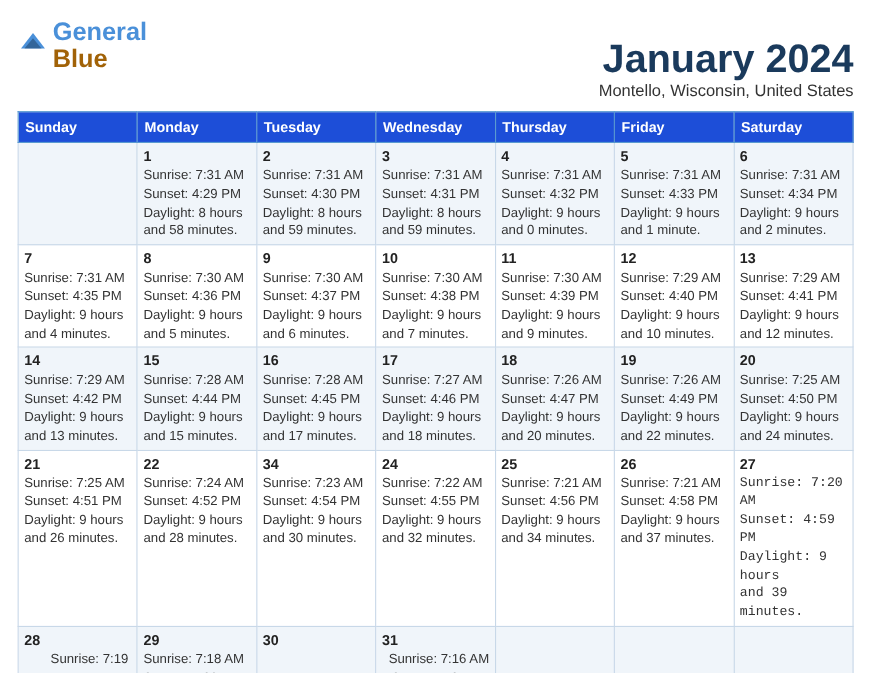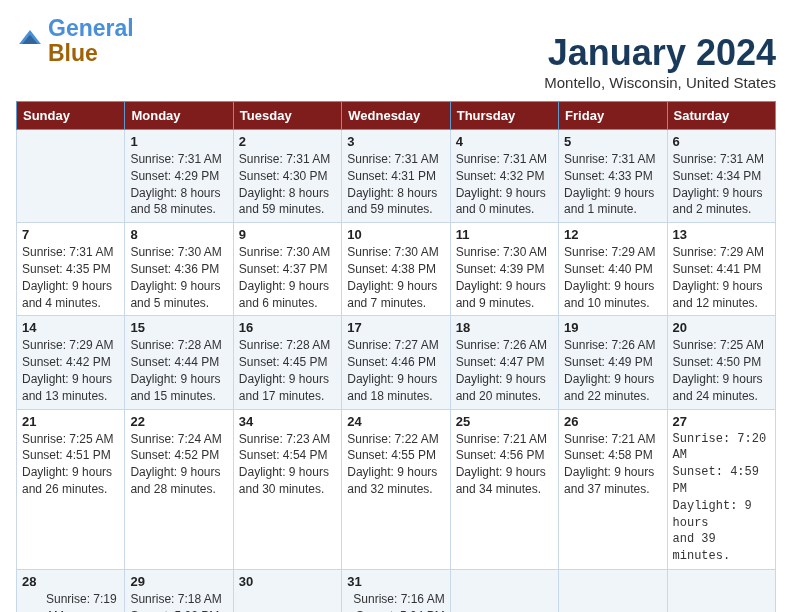--- a/index.html
+++ b/index.html
@@ -46,21 +46,21 @@
     .location-title {
       font-size: 15px;
       color: #333;
     }
     table {
       width: 100%;
       border-collapse: collapse;
       table-layout: fixed;
     }
     thead tr th {
-      background-color: #7f1d1d;
+      background-color: #1d4ed8;
       color: white;
       text-align: left;
       padding: 6px 6px;
       font-size: 13px;
       font-weight: bold;
       border: 1px solid #5a9ad0;
     }
     tbody tr td {
       border: 1px solid #c8d8e8;
       vertical-align: top;

